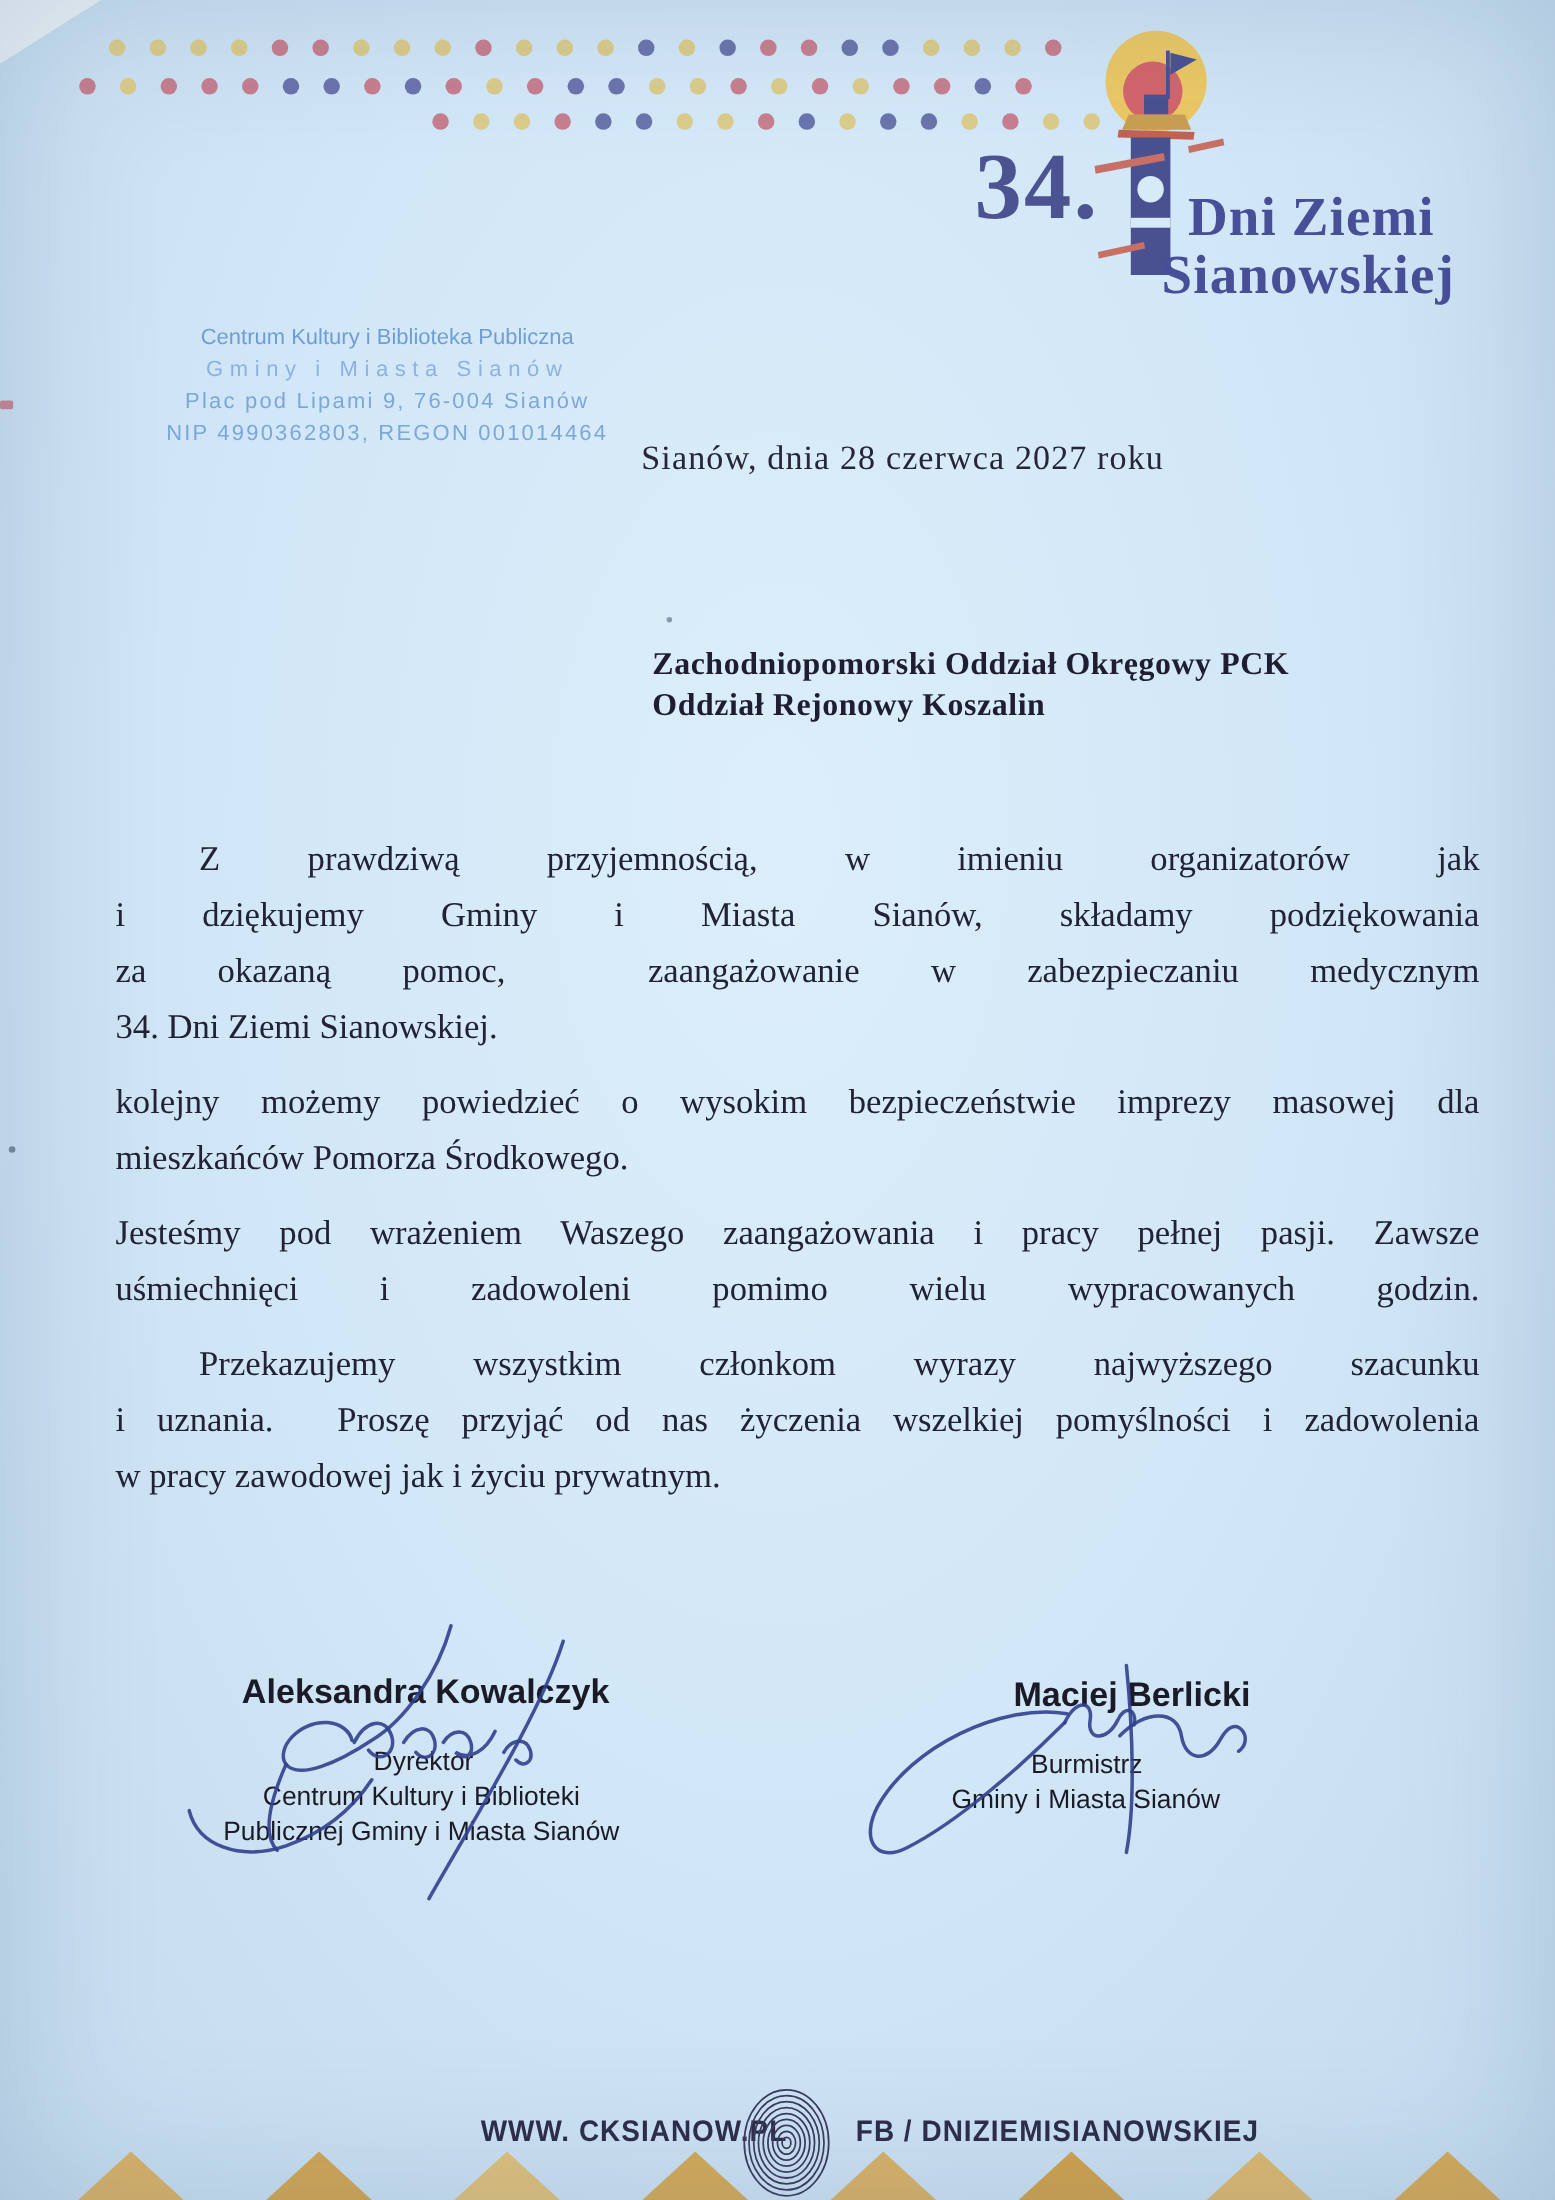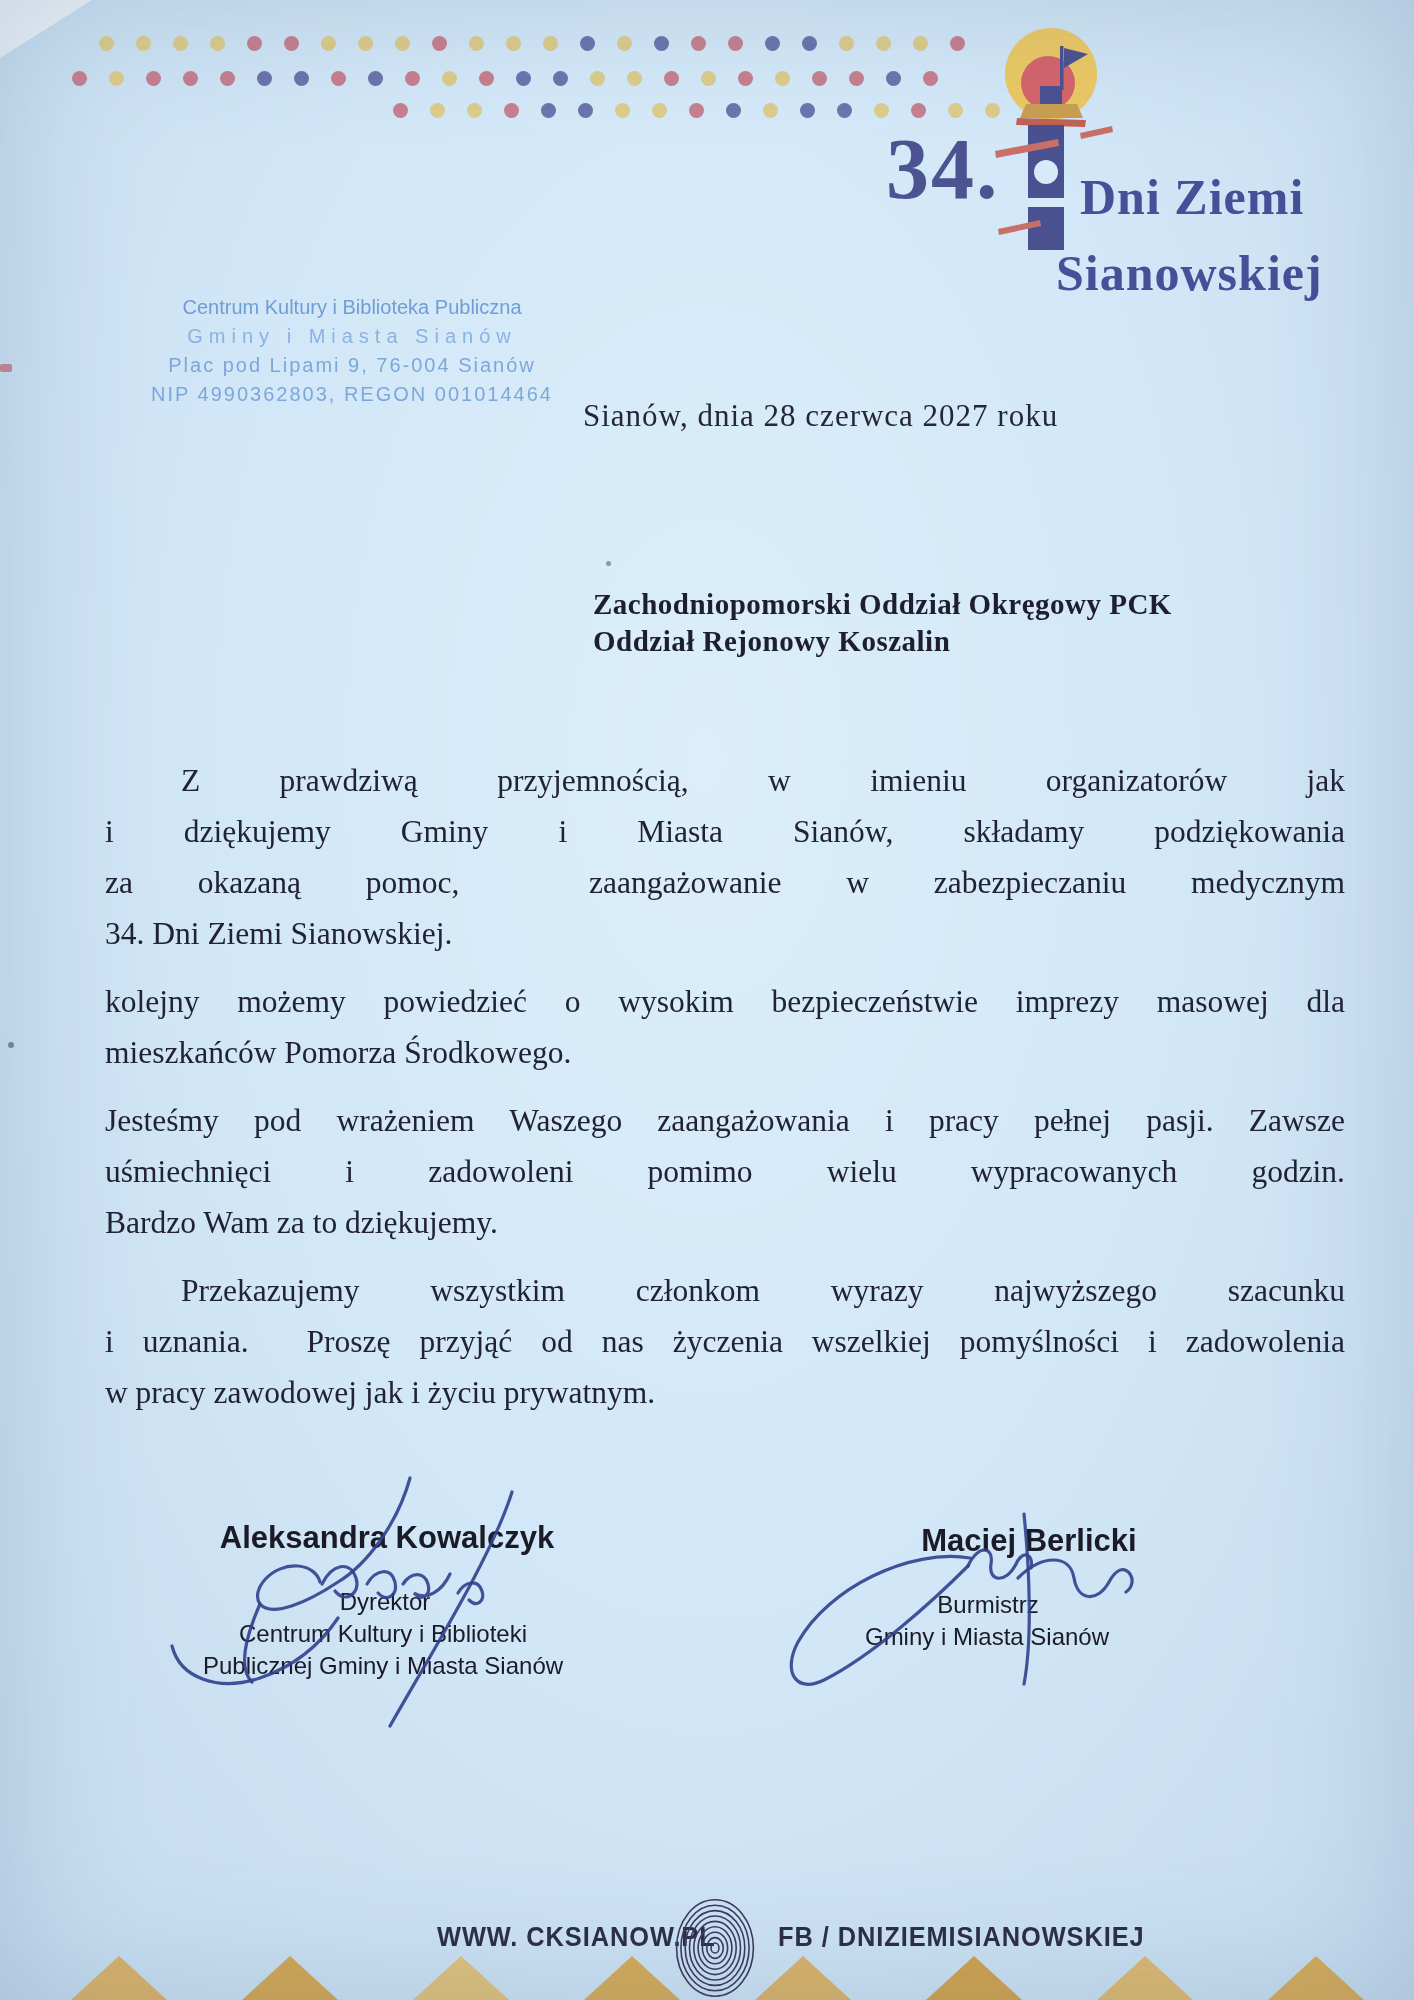--- a/index.html
+++ b/index.html
@@ -10,21 +10,21 @@
   }
   .page::after{content:'';position:absolute;inset:0;pointer-events:none;
     box-shadow:inset 0 0 140px rgba(70,100,135,.22);}
   .abs{position:absolute;}
   .corner-wedge{left:0;top:0;width:92px;height:58px;background:#eef5fa;
     clip-path:polygon(0 0,100% 0,0 100%);opacity:.9;}
   .dot{position:absolute;width:15px;height:15px;border-radius:50%;opacity:.88;}
   
   .logo-num{left:886px;top:126px;font-size:86px;font-weight:bold;letter-spacing:2px;line-height:1;}
   .logo-l1{left:1080px;top:172px;font-size:50px;font-weight:bold;letter-spacing:1px;line-height:1;}
-  .logo-l2{left:1056px;top:224px;font-size:50px;font-weight:bold;letter-spacing:1px;line-height:1;margin-top:24px;}
+  .logo-l2{left:1056px;top:224px;font-size:50px;font-weight:bold;letter-spacing:1px;line-height:1;}
   
   .stamp{left:140px;top:293px;width:424px;text-align:center;
     font-family:"Liberation Sans", sans-serif;line-height:29px;opacity:.85;}
   .stamp-l1{font-size:20px;color:#5e91cf;}
   .stamp-l2{font-size:20px;color:#7fa9dc;letter-spacing:6px;}
   .stamp-l3{font-size:20px;color:#6d9cd6;letter-spacing:2px;}
   .stamp-l4{font-size:20px;color:#6d9cd6;letter-spacing:2px;}
   .date-line{left:583px;top:398px;font-size:31px;letter-spacing:1px;color:#262638;}
   .recipient{left:593px;top:586px;font-size:29px;font-weight:bold;line-height:37px;
     letter-spacing:.5px;color:#1e1e30;}
@@ -160,21 +160,20 @@
         <div class="bline just">za okazaną pomoc,&nbsp; zaangażowanie w zabezpieczaniu medycznym</div>
         <div class="bline">34. Dni Ziemi Sianowskiej.</div>
       </div>
       <div class="para">
         <div class="bline just">kolejny możemy powiedzieć o wysokim bezpieczeństwie imprezy masowej dla</div>
         <div class="bline">mieszkańców Pomorza Środkowego.</div>
       </div>
       <div class="para">
         <div class="bline just">Jesteśmy pod wrażeniem Waszego zaangażowania i pracy pełnej pasji. Zawsze</div>
         <div class="bline just">uśmiechnięci i zadowoleni pomimo wielu wypracowanych godzin.</div>
-        <div class="bline">Bardzo Wam za to dziękujemy.</div>
       </div>
       <div class="para">
         <div class="bline just indent">Przekazujemy wszystkim członkom wyrazy najwyższego szacunku</div>
         <div class="bline just">i uznania.&nbsp; Proszę przyjąć od nas życzenia wszelkiej pomyślności i zadowolenia</div>
         <div class="bline">w pracy zawodowej jak i życiu prywatnym.</div>
       </div>
     </div>
 
   <div class="sig-line sig-name" style="left:387px;top:1520px;">Aleksandra Kowalczyk</div>
   <div class="sig-line" style="left:385px;top:1588px;">Dyrektor</div>

